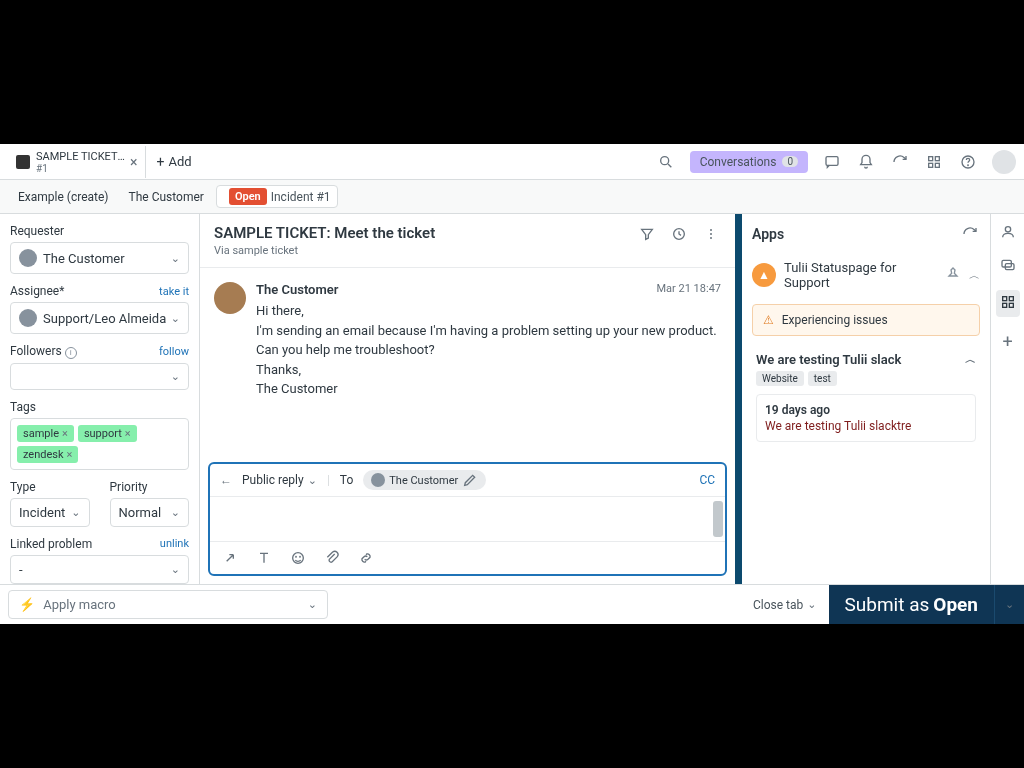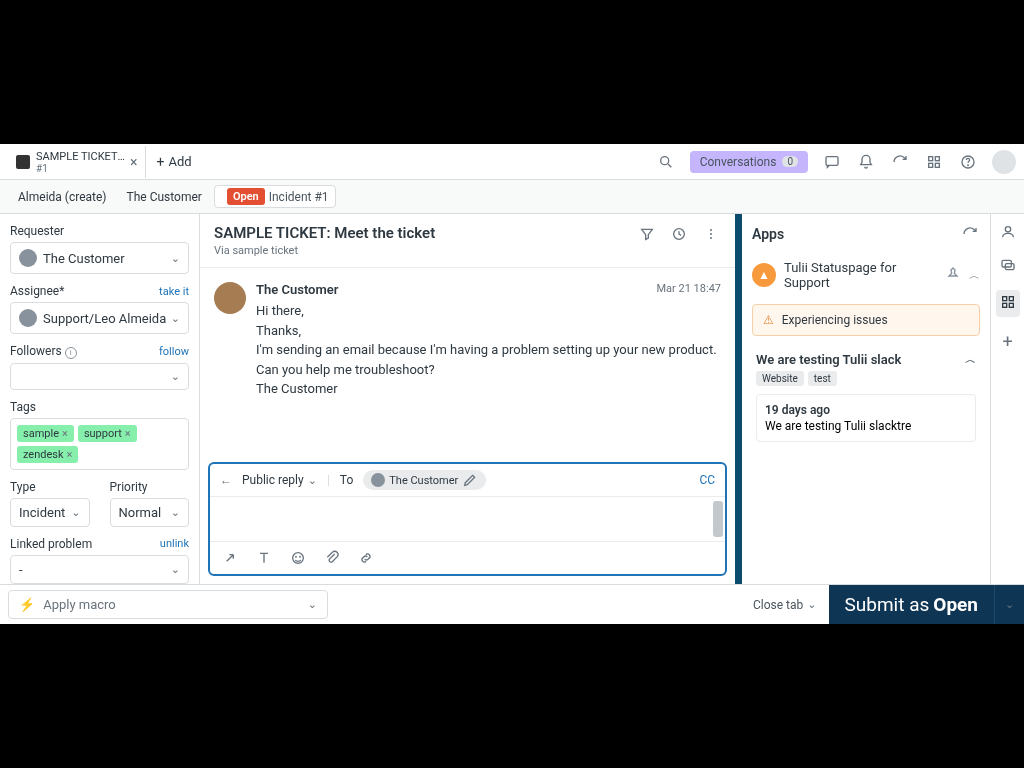--- a/index.html
+++ b/index.html
@@ -70,21 +70,21 @@
 .app-name { flex: 1; font-size: 13px; }
 .pin-icn { color: #87929d; cursor: pointer; }
 .status-alert { background: #fff7ed; border: 1px solid #f5d0a9; border-radius: 4px; padding: 8px 10px; display: flex; align-items: center; gap: 8px; margin: 8px 0; font-size: 12px; }
 .status-alert .warn { color: #e07c24; }
 .incident-section { padding: 8px 4px; }
 .inc-title { font-size: 13px; font-weight: 600; display: flex; justify-content: space-between; align-items: center; }
 .inc-tags { display: flex; gap: 4px; margin-top: 4px; }
 .inc-tag { background: #e9ebed; border-radius: 3px; padding: 2px 6px; font-size: 10px; }
 .inc-update { border: 1px solid #e9ebed; border-radius: 4px; padding: 8px; margin-top: 8px; font-size: 12px; }
 .inc-update .when { font-weight: 600; }
-.inc-update .desc { color: #000000; margin-top: 2px; }
+.inc-update .desc { color: #7f1d1d; margin-top: 2px; }
 .far-right { width: 34px; border-left: 1px solid #d8dcde; display: flex; flex-direction: column; align-items: center; padding-top: 10px; gap: 14px; background: #fff; }
 .far-right .ic { color: #68737d; cursor: pointer; }
 .far-right .ic.active { background: #e9ebed; border-radius: 4px; padding: 4px; color: #2f3941; }
 .footer { height: 40px; border-top: 1px solid #d8dcde; display: flex; align-items: center; background: #fff; }
 .macro-box { display: flex; align-items: center; gap: 8px; border: 1px solid #d8dcde; border-radius: 4px; margin: 4px 8px; padding: 6px 10px; flex: 0 0 320px; cursor: pointer; color: #68737d; }
 .macro-box .flash { font-size: 13px; }
 .footer-right { margin-left: auto; display: flex; align-items: center; gap: 0; height: 100%; }
 .close-tab { font-size: 12px; color: #49545c; padding: 0 12px; cursor: pointer; display: flex; align-items: center; gap: 4px; }
 .submit-btn { background: #0f3554; color: #fff; height: 100%; padding: 0 16px; display: flex; align-items: center; font-size: 19px; cursor: pointer; }
 .submit-btn b { margin-left: 4px; }
@@ -151,21 +151,21 @@
             <circle cx="12" cy="12" r="9"></circle>
             <path d="M9.5 9a2.5 2.5 0 015 0c0 1.5-2.5 2-2.5 4"></path>
             <circle cx="12" cy="17" r="0.5" fill="currentColor"></circle>
           </svg>
       </div>
       <div class="avatar-circle"></div>
     </div>
   </div>
 
   <div class="breadcrumb">
-    <div class="crumb noborder">Almeida (create)</div>
+    <div class="crumb noborder">Example (create)</div>
     <div class="crumb noborder">The Customer</div>
     <div class="crumb-group">
       <span class="status-open">Open</span>
       <span class="incident-lbl">Incident #1</span>
     </div>
   </div>
 
   <div class="main">
 
     <div class="left-panel">
@@ -268,22 +268,22 @@
       <div class="convo">
         <div class="msg">
           <div class="av-img"></div>
           <div class="msg-body">
             <div class="msg-head">
               <div class="msg-author">The Customer</div>
               <div class="msg-time">Mar 21 18:47</div>
             </div>
             <div class="msg-text">
               <div>Hi there,</div>
+              <div>I'm sending an email because I'm having a problem setting up your new product. Can you help me troubleshoot?</div>
               <div>Thanks,</div>
-              <div>I'm sending an email because I'm having a problem setting up your new product. Can you help me troubleshoot?</div>
               <div>The Customer</div>
             </div>
           </div>
         </div>
       </div>
       <div class="reply-box">
         <div class="reply-head">
           <span style="color:#68737d">←</span>
           <div class="reply-type">
             <span>Public reply</span>

